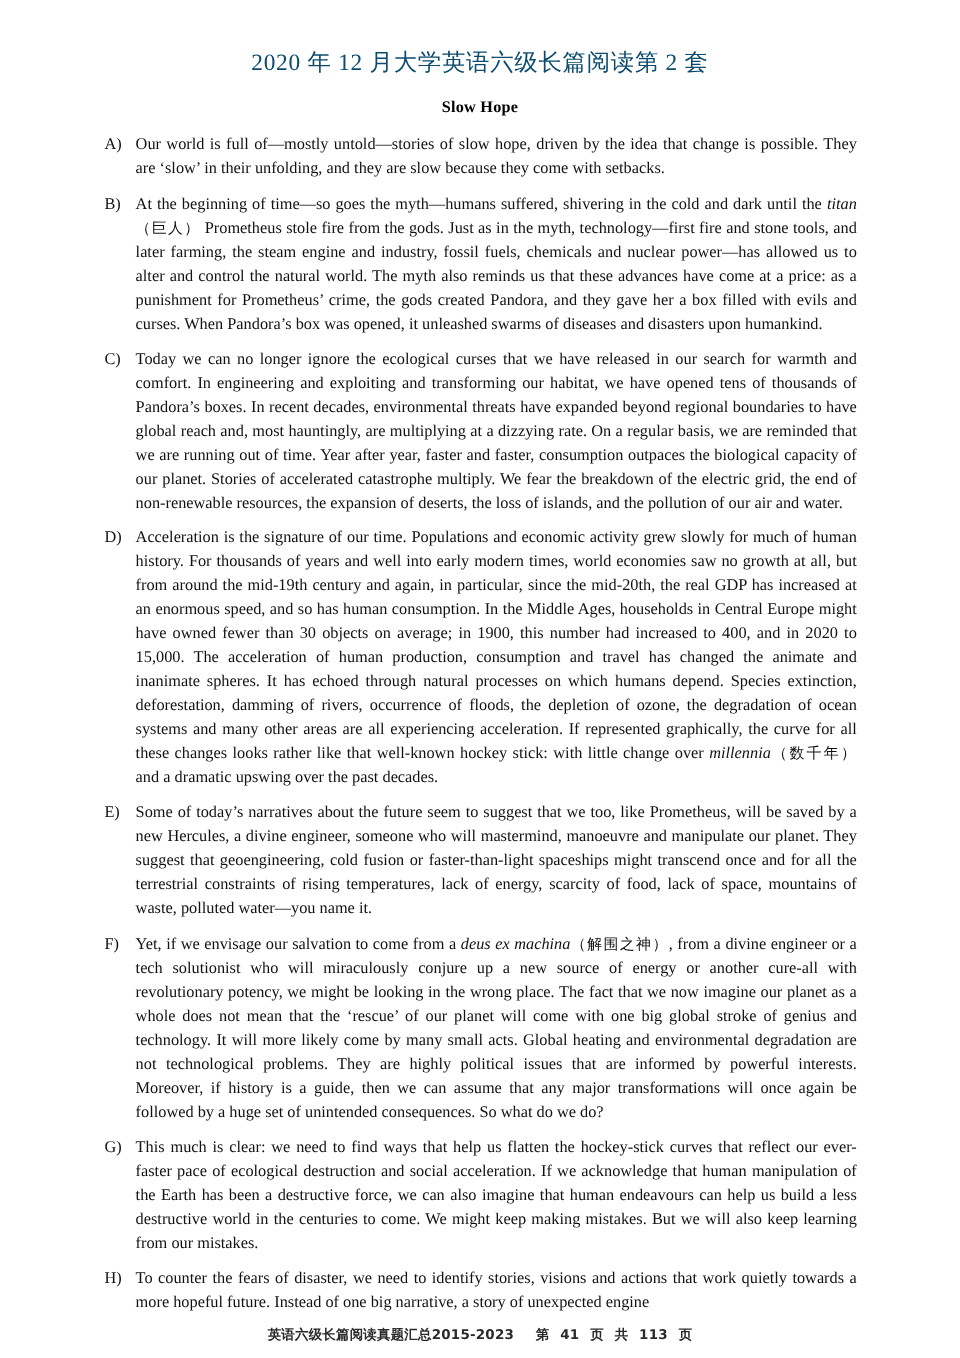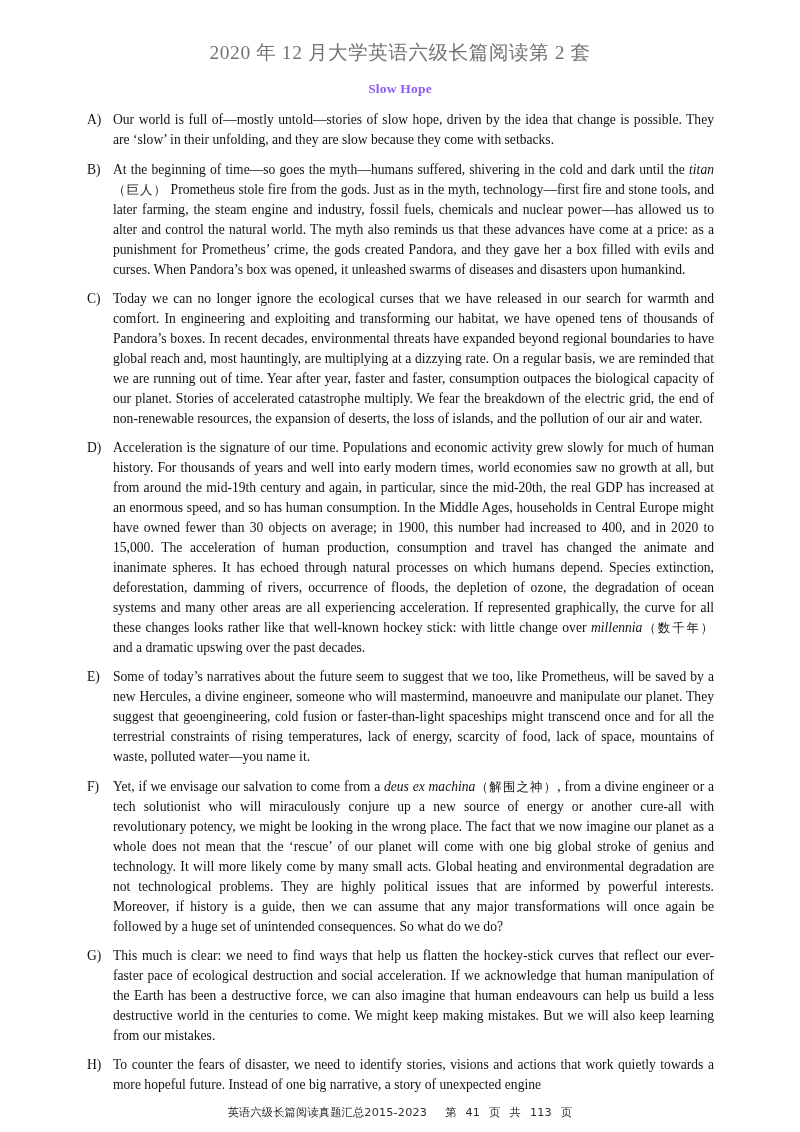--- a/index.html
+++ b/index.html
@@ -22,29 +22,29 @@
     padding: 34px 86px 0 86px;
     position: relative;
   }
   .doc-title {
     text-align: center;
     font-size: 19.5px;
     font-family: "Liberation Serif", "DejaVu Serif", serif;
     letter-spacing: 0.6px;
     margin: 4px 0 0 0;
     line-height: 1.5;
-    color: #737373;
+    color: #0c4a6e;
   }
   .article-title {
     text-align: center;
     font-size: 13.5px;
     font-weight: bold;
     margin: 14px 0 0 0;
     letter-spacing: 0.2px;
-    color: #8b5cf6;
+    color: #000000;
   }
   .body-text {
     margin-top: 13px;
   }
   .para {
     display: flex;
     align-items: flex-start;
     margin-bottom: 9.5px;
     font-size: 13.6px;
     line-height: 1.47;
@@ -73,20 +73,21 @@
   .footer {
     position: absolute;
     left: 0;
     right: 0;
     bottom: 12px;
     text-align: center;
     font-size: 11.2px;
     font-family: "DejaVu Sans", "Liberation Sans", sans-serif;
     color: #2a2a2a;
     letter-spacing: 0.2px;
+    font-weight: bold;
   }
   .footer .seg { display: inline; }
   .footer .sp { display: inline-block; width: 9px; }
 </style>
 </head>
 <body>
 
 <div class="page">
 
   <div class="doc-title">2020 年 12 月大学英语六级长篇阅读第 2 套</div>

